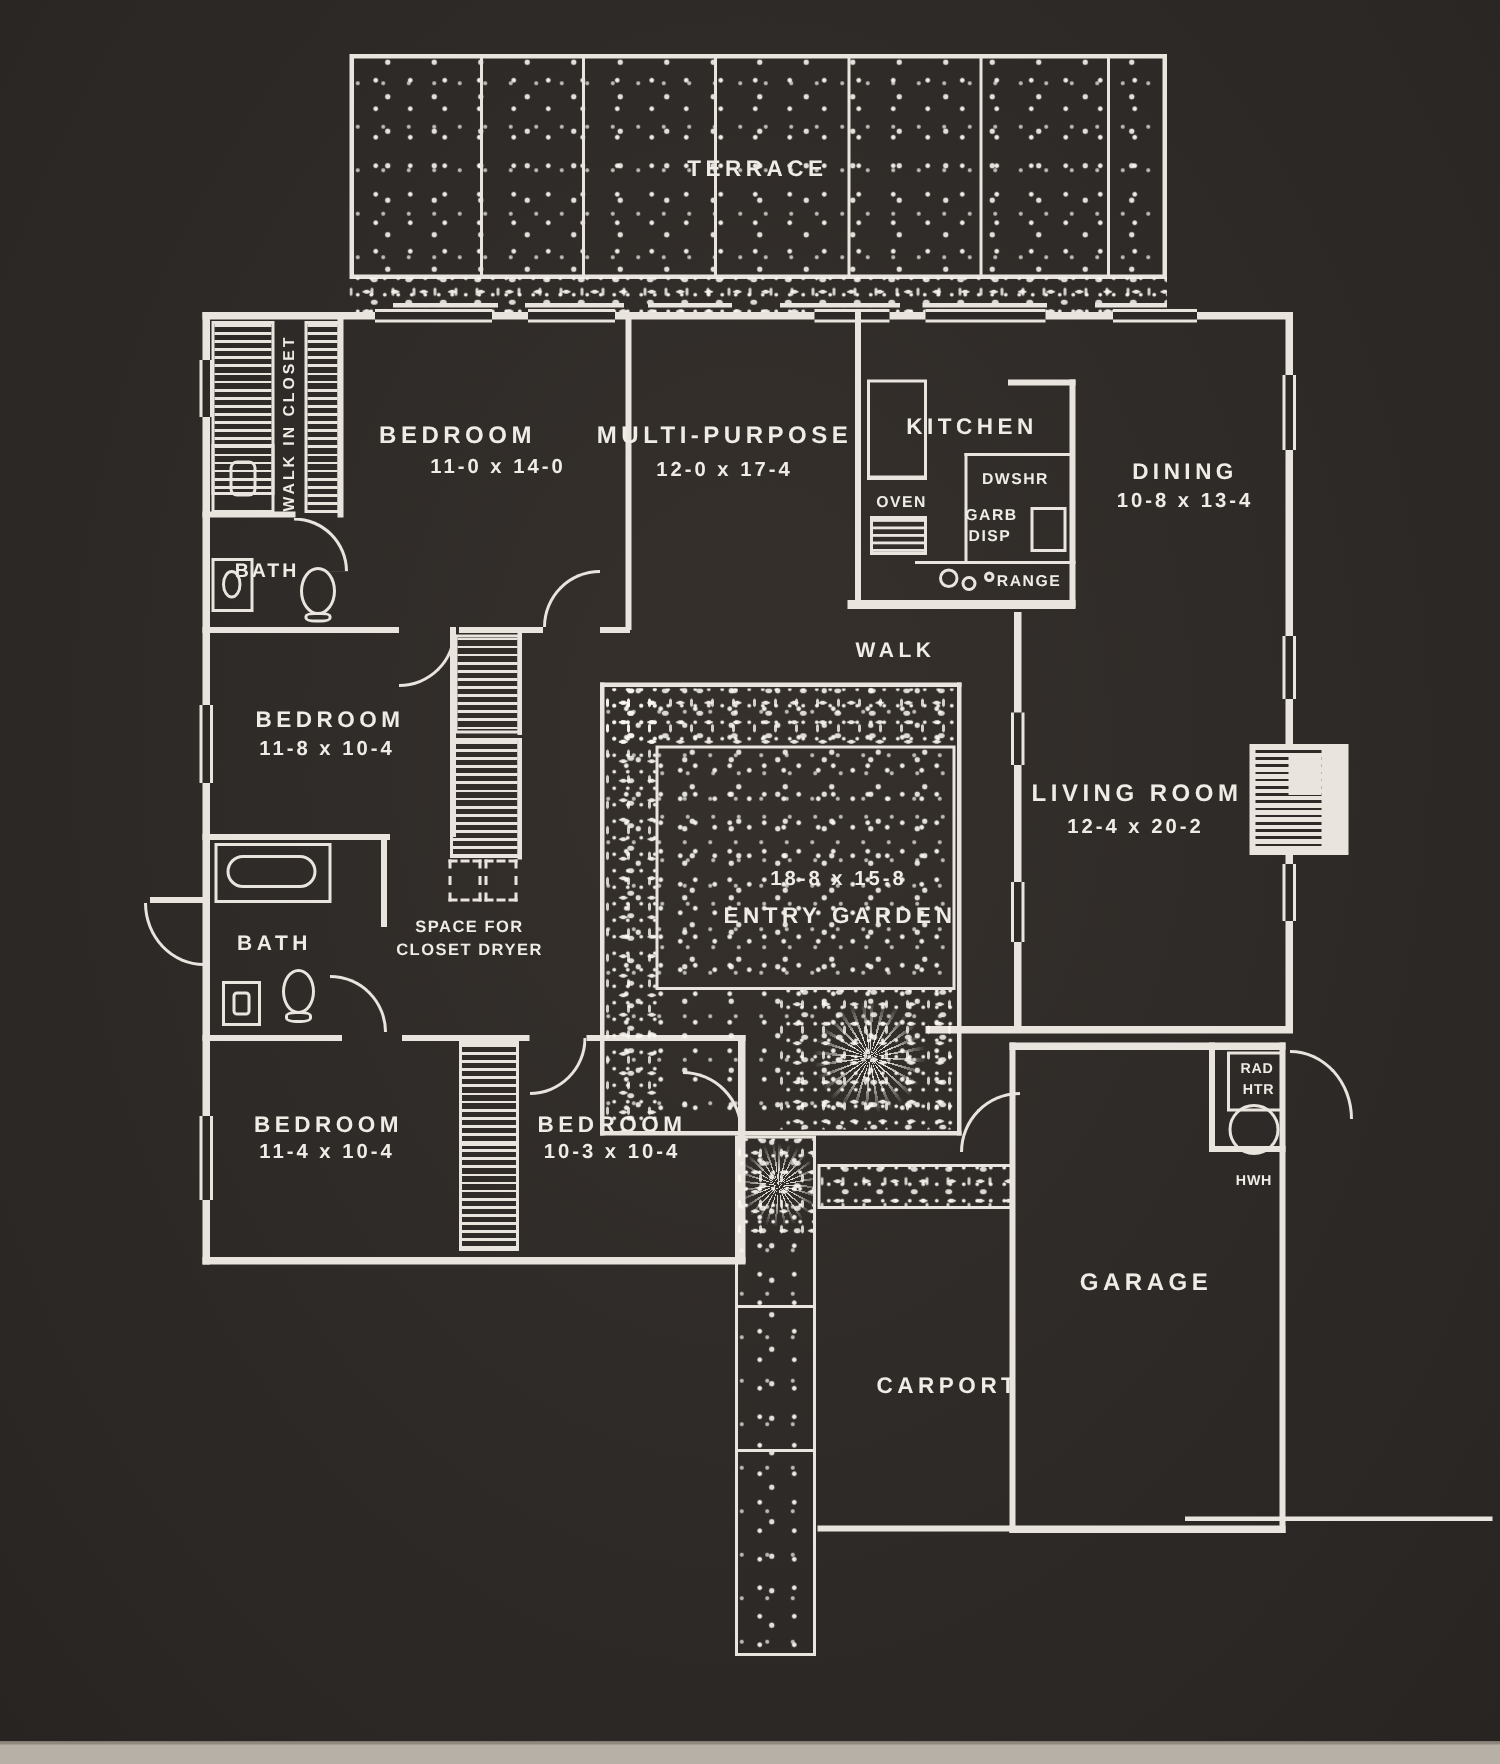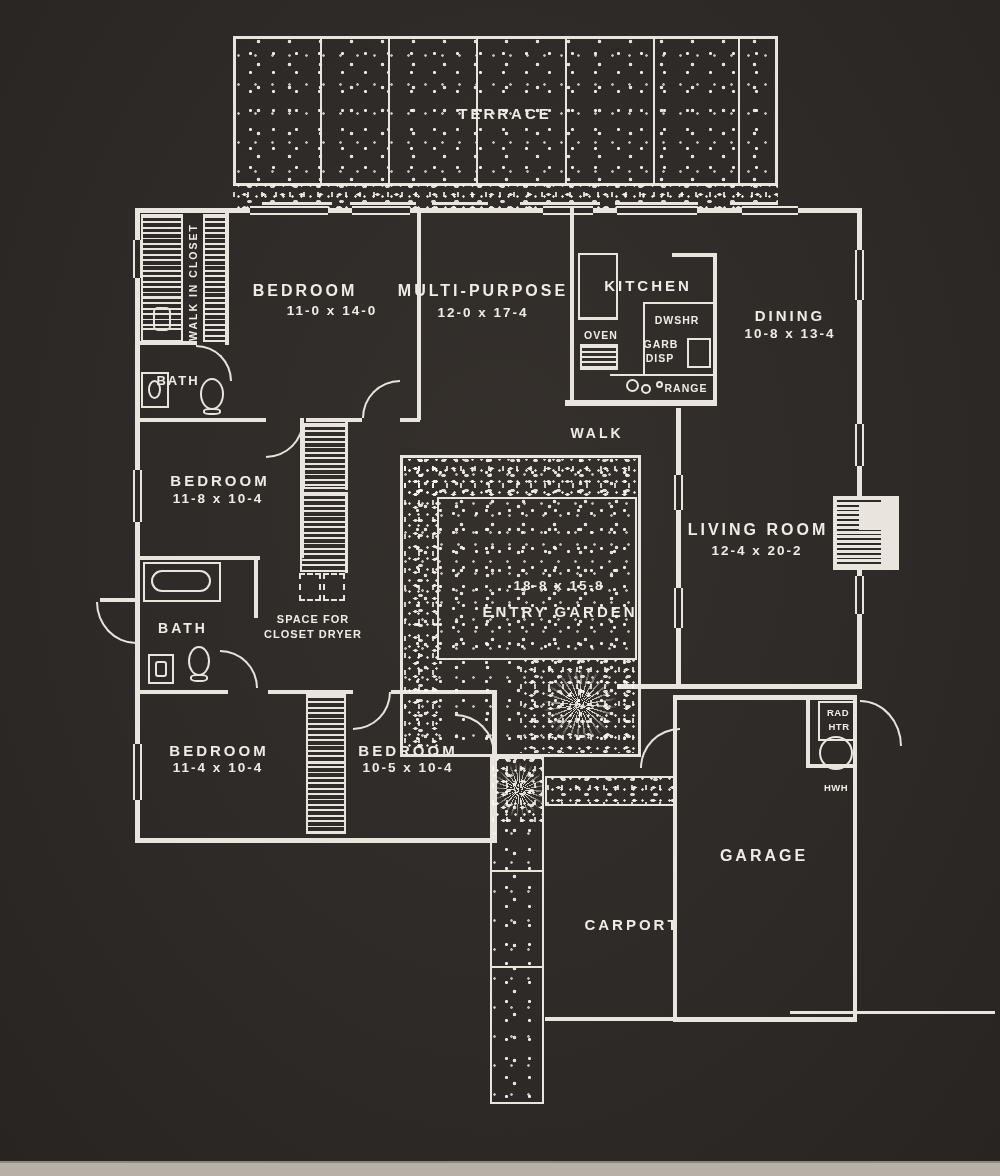--- a/index.html
+++ b/index.html
@@ -197,21 +197,21 @@
   <div class="wall" style="left:135px;top:690px;width:93px;height:4px;"></div>
   <div class="wall" style="left:268px;top:690px;width:85px;height:4px;"></div>
   <div class="wall" style="left:391px;top:690px;width:106px;height:4px;"></div>
   <div class="arc br" style="left:353px;top:692px;width:38px;height:38px;"></div>
   <div class="wall" style="left:492px;top:690px;width:5px;height:152px;"></div>
   <div class="abs hatch" style="left:306px;top:694px;width:40px;height:140px;"></div>
   <div class="wall" style="left:308px;top:762px;width:36px;height:2px;"></div>
   <div class="lbl" style="left:219px;top:750px;">BEDROOM</div>
   <div class="lbl dims" style="left:218px;top:768px;">11-4 x 10-4</div>
   <div class="lbl" style="left:408px;top:750px;">BEDROOM</div>
-  <div class="lbl dims" style="left:408px;top:768px;">10-5 x 10-4</div>
+  <div class="lbl dims" style="left:408px;top:768px;">10-3 x 10-4</div>
 
   <div class="lbl" style="left:597px;top:433px;font-size:14px;">WALK</div>
 
   <div class="abs stipple" style="left:403px;top:458px;width:236px;height:296px;"></div>
   <div class="abs foliage" style="left:404px;top:459px;width:234px;height:38px;"></div>
   <div class="abs foliage" style="left:404px;top:459px;width:34px;height:295px;"></div>
   <div class="wall" style="left:400px;top:455px;width:241px;height:3px;"></div>
   <div class="wall" style="left:400px;top:455px;width:3px;height:302px;"></div>
   <div class="wall" style="left:638px;top:455px;width:3px;height:302px;"></div>
   <div class="wall" style="left:400px;top:754px;width:241px;height:3px;"></div>

